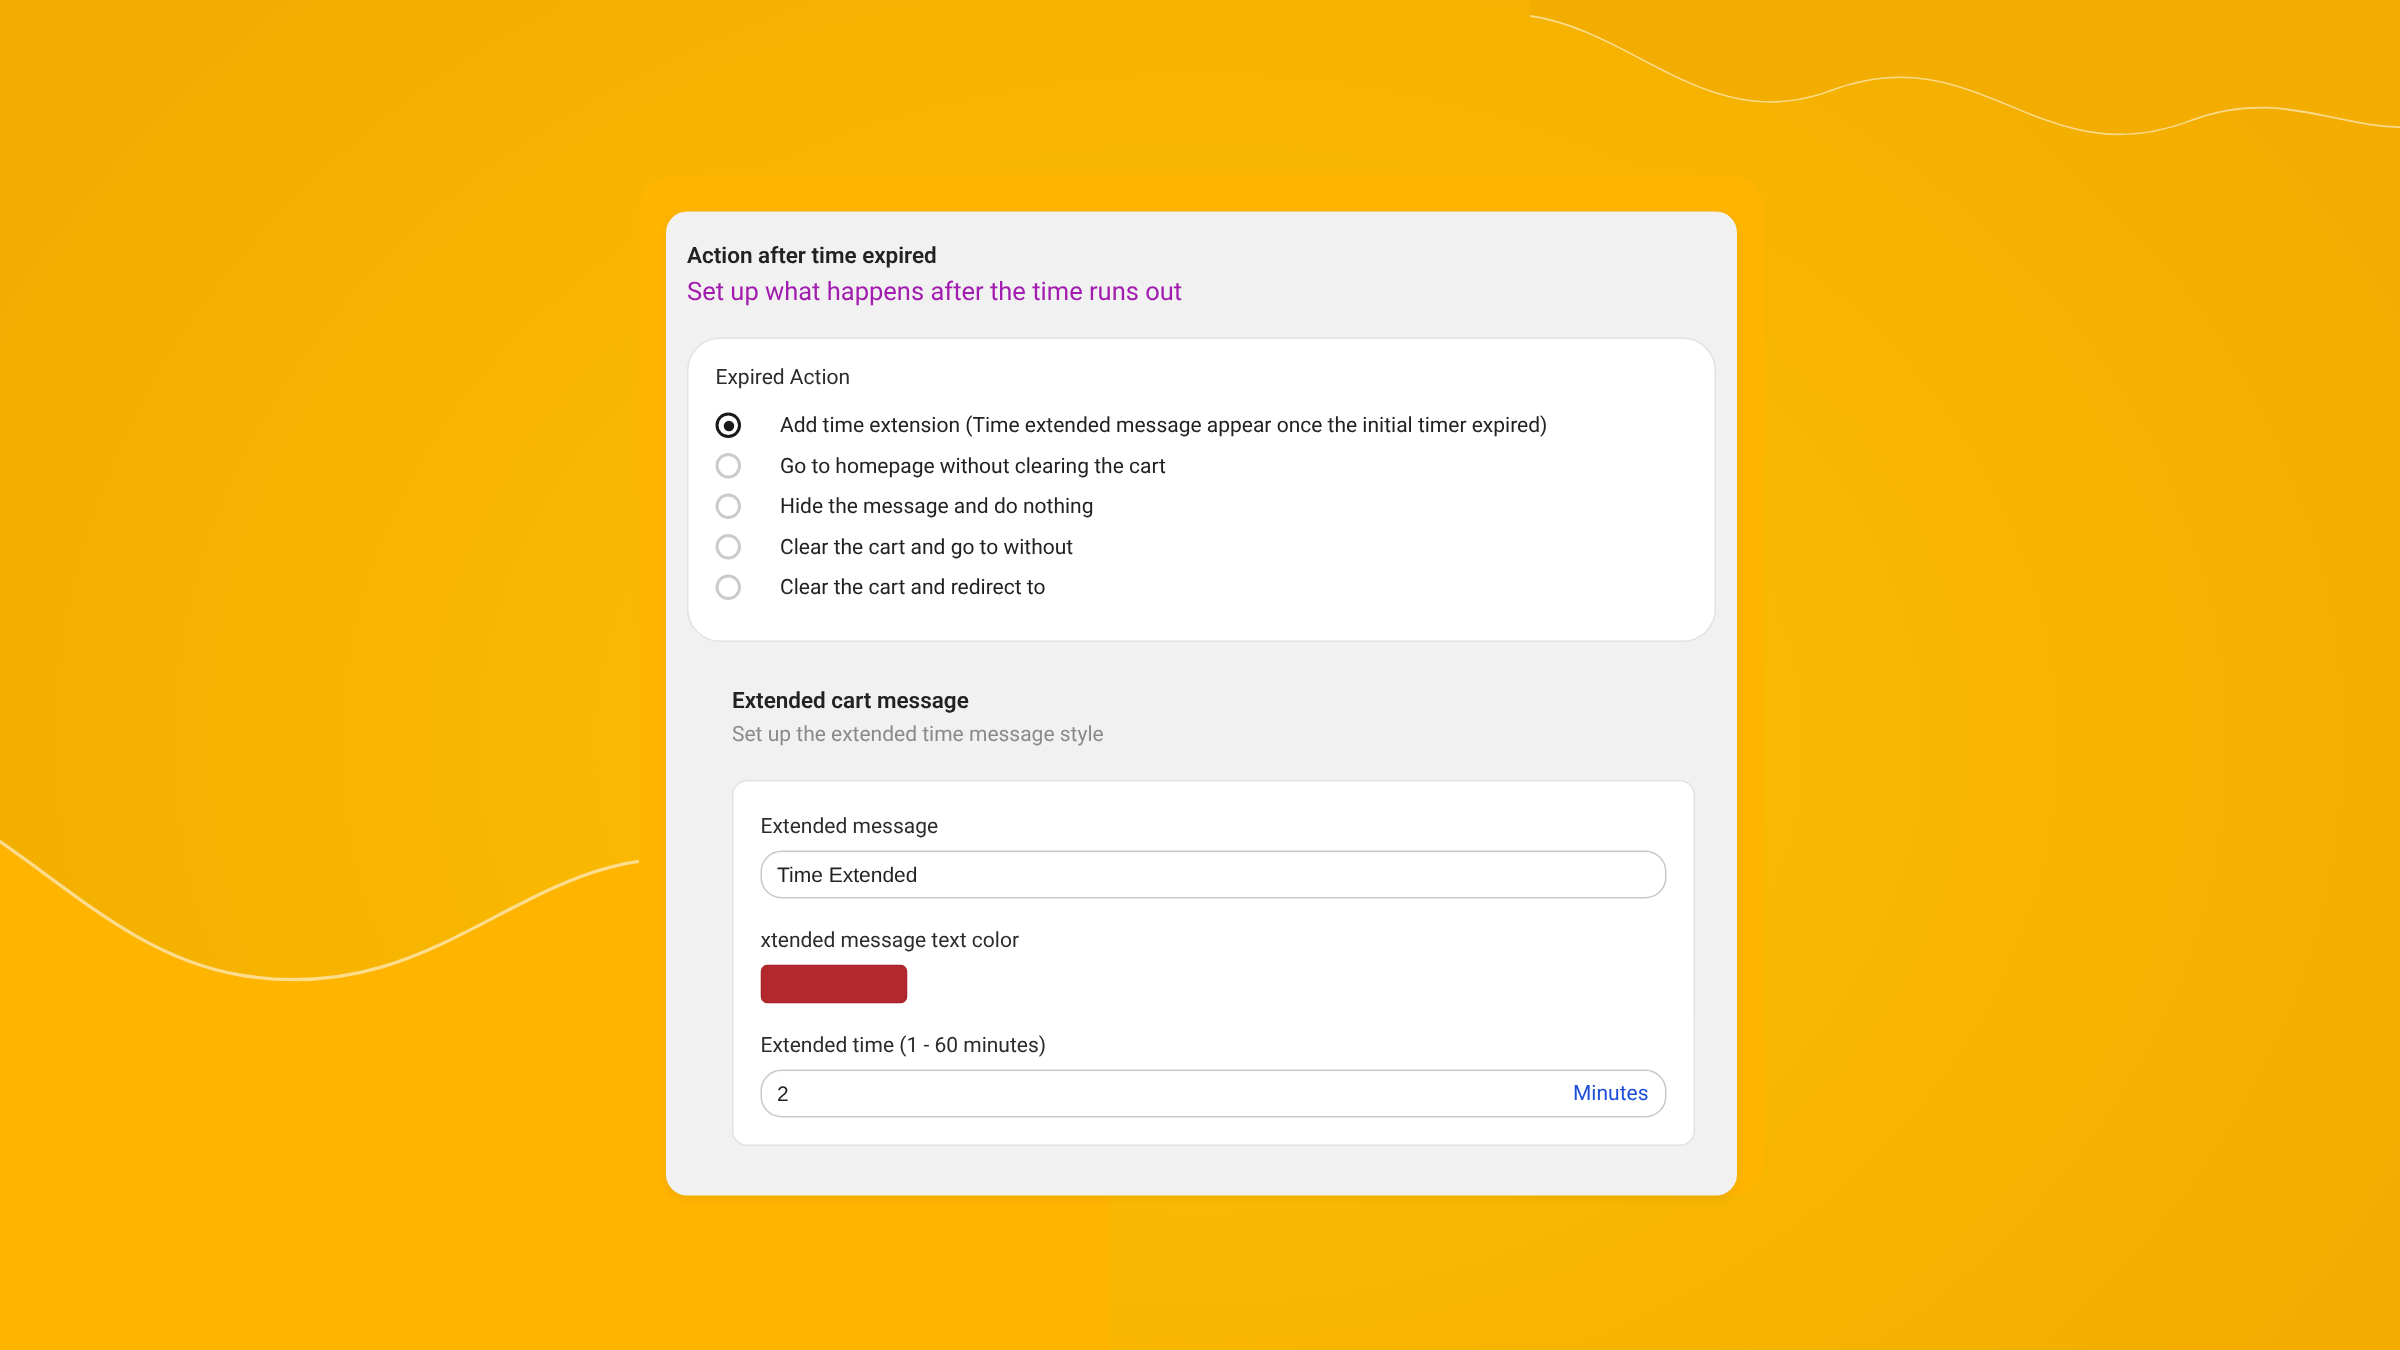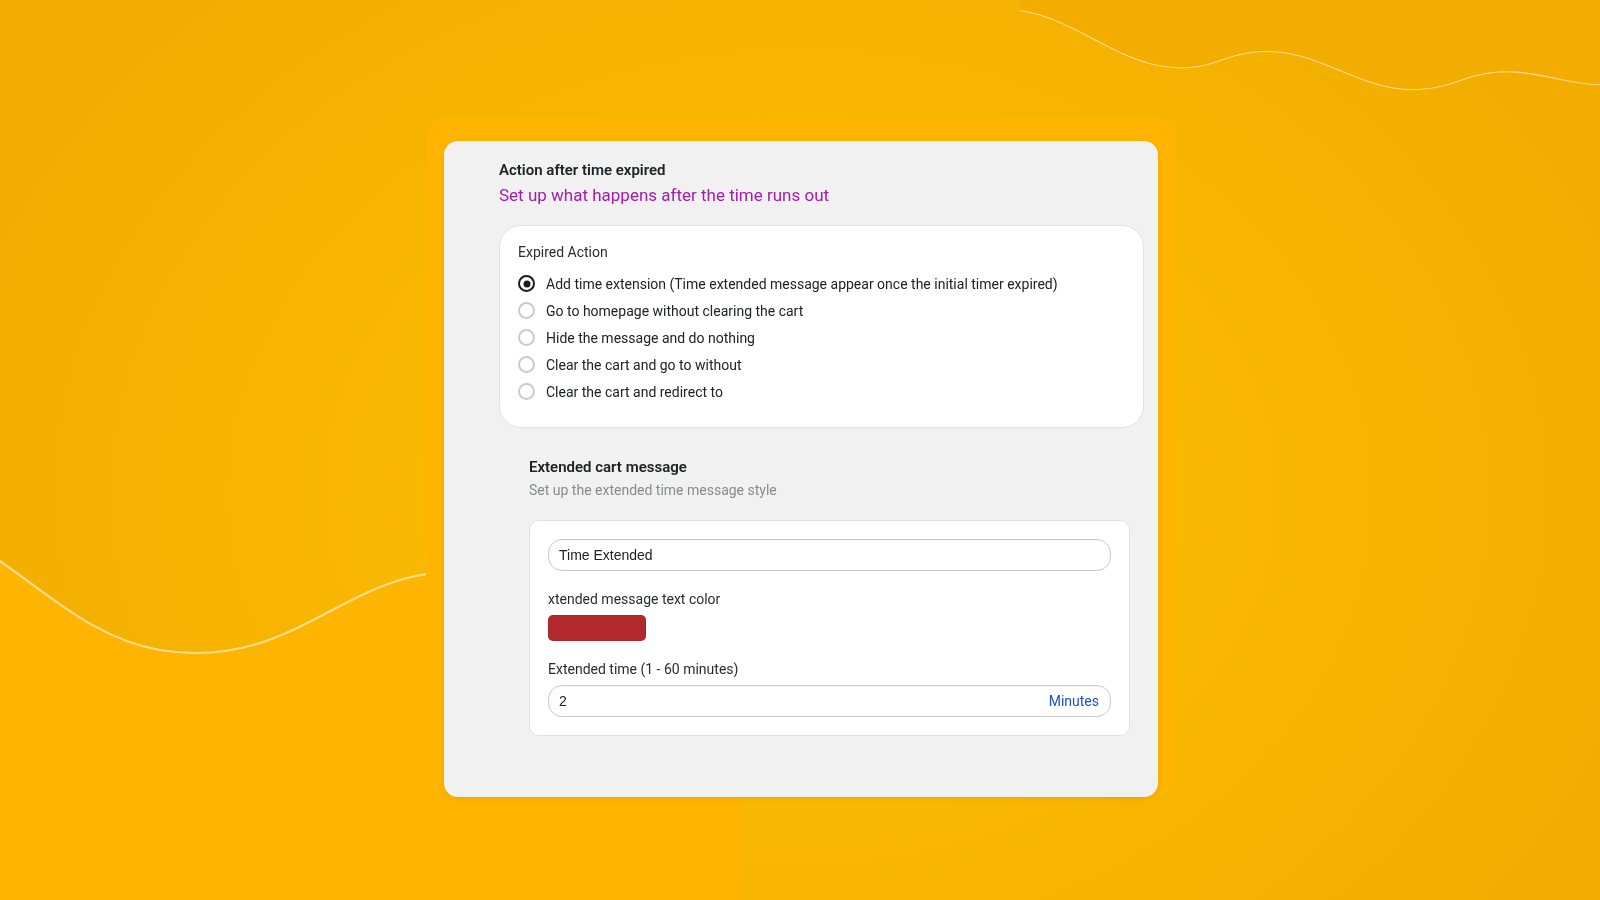--- a/index.html
+++ b/index.html
@@ -39,21 +39,20 @@
   .panel {
     position: absolute;
     left: 18px; right: 18px; top: 24px; bottom: 0;
     background: #f1f1f1;
     border-radius: 14px;
     overflow: hidden;
     box-shadow: 0 2px 6px rgba(0,0,0,0.06);
   }
   .panel-inner {
     padding: 20px 14px 30px 14px;
-    margin-left: 41px;
   }
   .section-title {
     font-size: 15px;
     font-weight: 650;
     color: #202223;
     margin-bottom: 6px;
   }
   .section-sub {
     font-size: 17px;
     color: #a21caf;
@@ -66,21 +65,21 @@
     padding: 18px 18px 22px 18px;
   }
   .card-label {
     font-size: 14px;
     color: #2a2c2e;
     margin-bottom: 10px;
   }
   .radio-row {
     display: flex;
     align-items: center;
-    gap: 11px;
+    gap: 26px;
     padding: 5px 0;
     cursor: pointer;
   }
   .radio {
     width: 17px; height: 17px;
     border-radius: 50%;
     border: 2px solid #c9cbcd;
     flex: none;
     position: relative;
     background: #fff;
@@ -204,20 +203,21 @@
           <span class="radio"></span>
           <span class="radio-label">Clear the cart and redirect to</span>
         </div>
       </div>
 
       <div class="inner-section">
         <div class="inner-title">Extended cart message</div>
         <div class="inner-sub">Set up the extended time message style</div>
 
         <div class="inner-card">
+          <div class="field-label">Extended message</div>
           <input class="text-input" type="text" value="Time Extended" style="">
 
           <div class="gap-md"></div>
 
           <div class="field-label">xtended message text color</div>
           <div class="color-swatch" style="background: rgb(179, 40, 45);"></div>
 
           <div class="gap-md"></div>
 
           <div class="field-label">Extended time (1 - 60 minutes)</div>

